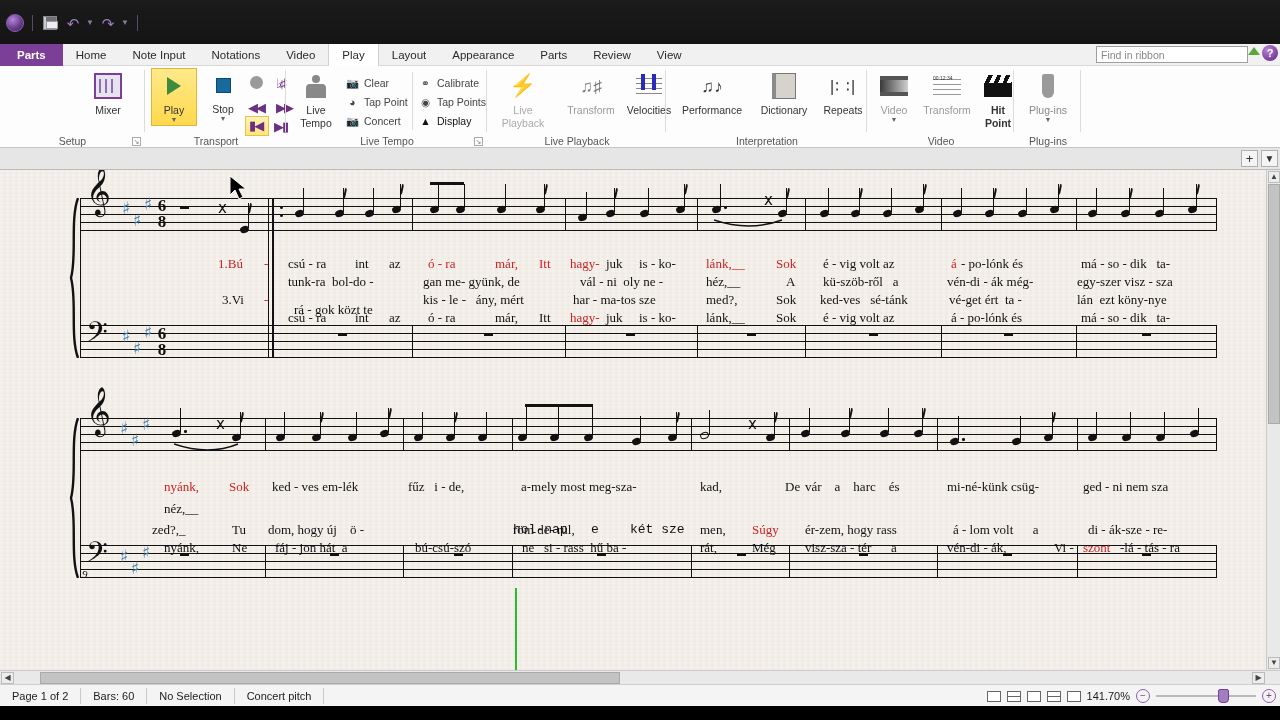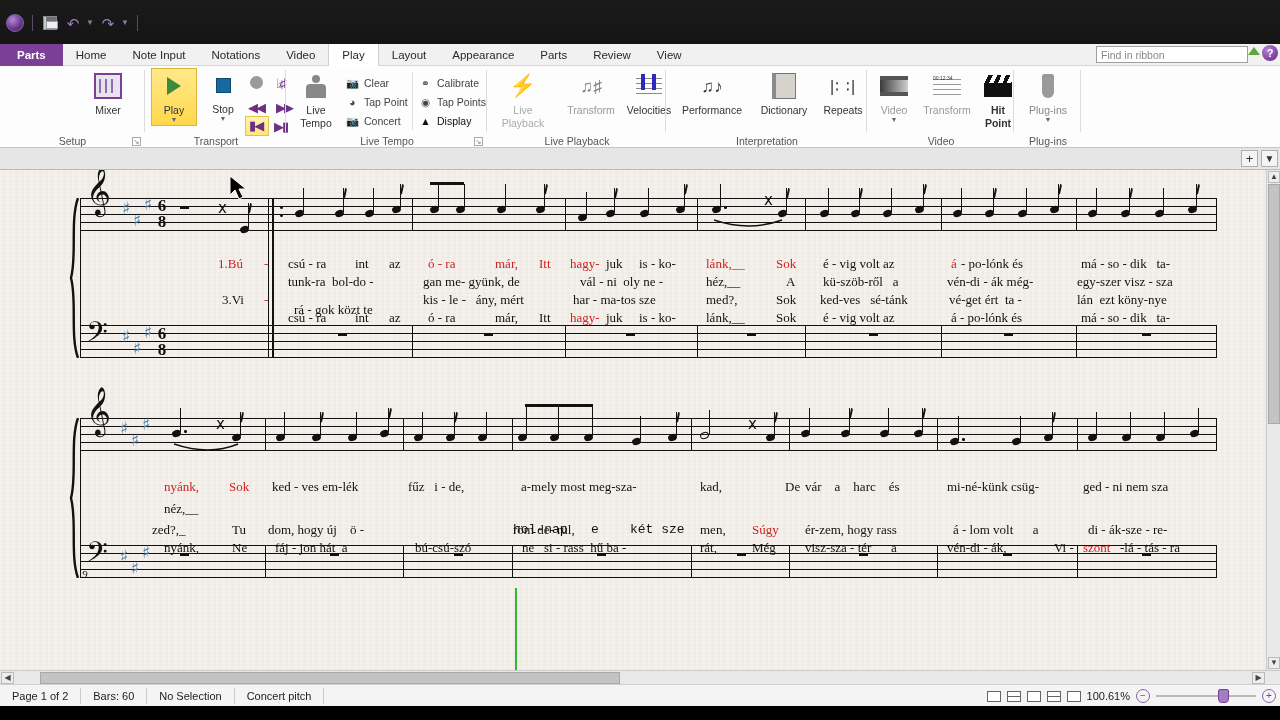--- a/index.html
+++ b/index.html
@@ -975,21 +975,21 @@
     <div class="sb-item">Page 1 of 2</div>
     <div class="sb-item">Bars: 60</div>
     <div class="sb-item">No Selection</div>
     <div class="sb-item">Concert pitch</div>
     <div class="sb-right">
       <div class="sb-viewic"></div>
       <div class="sb-viewic i2"></div>
       <div class="sb-viewic"></div>
       <div class="sb-viewic i2"></div>
       <div class="sb-viewic"></div>
-      <div class="sb-zoomtxt">100.61%</div>
+      <div class="sb-zoomtxt">141.70%</div>
       <div class="zbtn">−</div>
       <div class="ztrack">
           <div class="zthumb"></div>
         </div>
       <div class="zbtn">+</div>
     </div>
   </div>
   <div class="blackbar"></div>
 
 </div>

